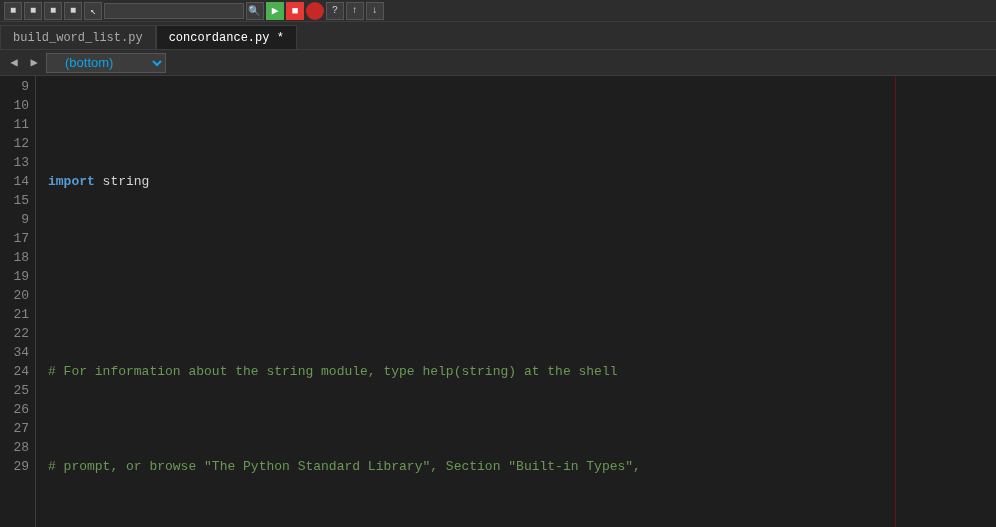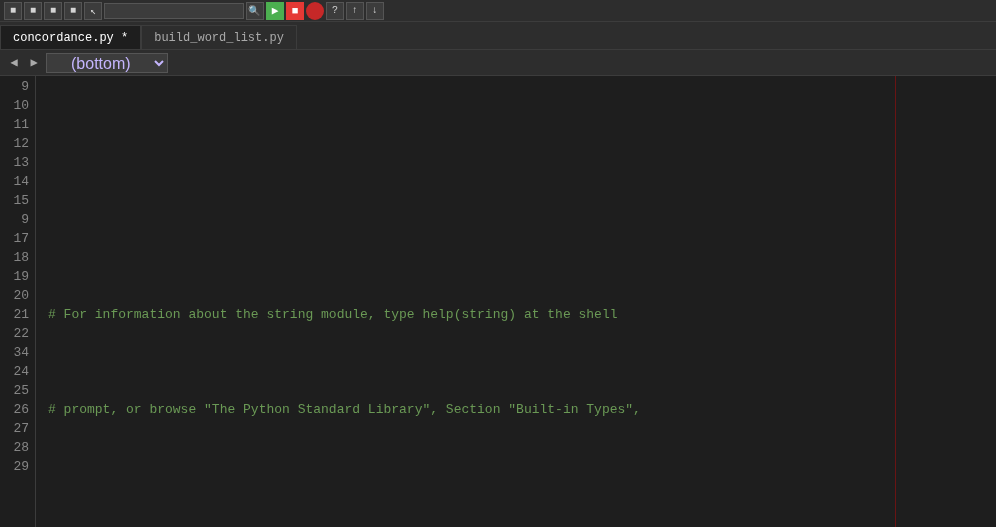--- a/index.html
+++ b/index.html
@@ -94,23 +94,23 @@
       color: #aaa;
       font-size: 12px;
       display: flex;
       align-items: center;
       justify-content: center;
     }
     .nav-dropdown {
       height: 20px;
       background: #3c3c3c;
       border: 1px solid #555;
-      color: #c4b5fd;
-      font-size: 16px;
-      padding: 0 20px;
+      color: #0ea5e9;
+      font-size: 13px;
+      padding: 0 14px;
       cursor: pointer;
       min-width: 120px;
     }
 
     
     .code-area {
       display: flex;
       flex: 1;
       overflow: hidden;
       position: relative;
@@ -176,25 +176,25 @@
 
   <div style="width:18px;height:18px;background:#e53935;cursor:pointer;display:inline-flex;align-items:center;justify-content:center;font-size:11px;color:#fff;">■</div>
 
   <div style="width:18px;height:18px;background:#c62828;border-radius:50%;cursor:pointer;"></div>
   <div class="toolbar-btn">?</div>
   <div class="toolbar-btn">↑</div>
   <div class="toolbar-btn">↓</div>
 </div>
 
 <div class="tabs-bar">
+  <div class="tab">
+    <span>build_word_list.py</span>
+  </div>
   <div class="tab active">
     <span>concordance.py *</span>
-  </div>
-  <div class="tab">
-    <span>build_word_list.py</span>
   </div>
 </div>
 
 <div class="editor-container">
 
   <div class="nav-bar">
     <div class="nav-arrow">◀</div>
     <div class="nav-arrow">▶</div>
     <select class="nav-dropdown">
       <option>(bottom)</option>
@@ -224,20 +224,21 @@
       <div>26</div>
       <div>27</div>
       <div>28</div>
       <div>29</div>
     </div>
 
     <div class="code-content">
       <div class="margin-line"></div>
 
       
+      <span class="code-line"><span class="kw">import</span> string</span>
 
       
       <span class="code-line"> </span>
 
       
       <span class="code-line"><span class="cm"># For information about the string module, type help(string) at the shell</span></span>
 
       
       <span class="code-line"><span class="cm"># prompt, or browse "The Python Standard Library", Section "Built-in Types",</span></span>
 

